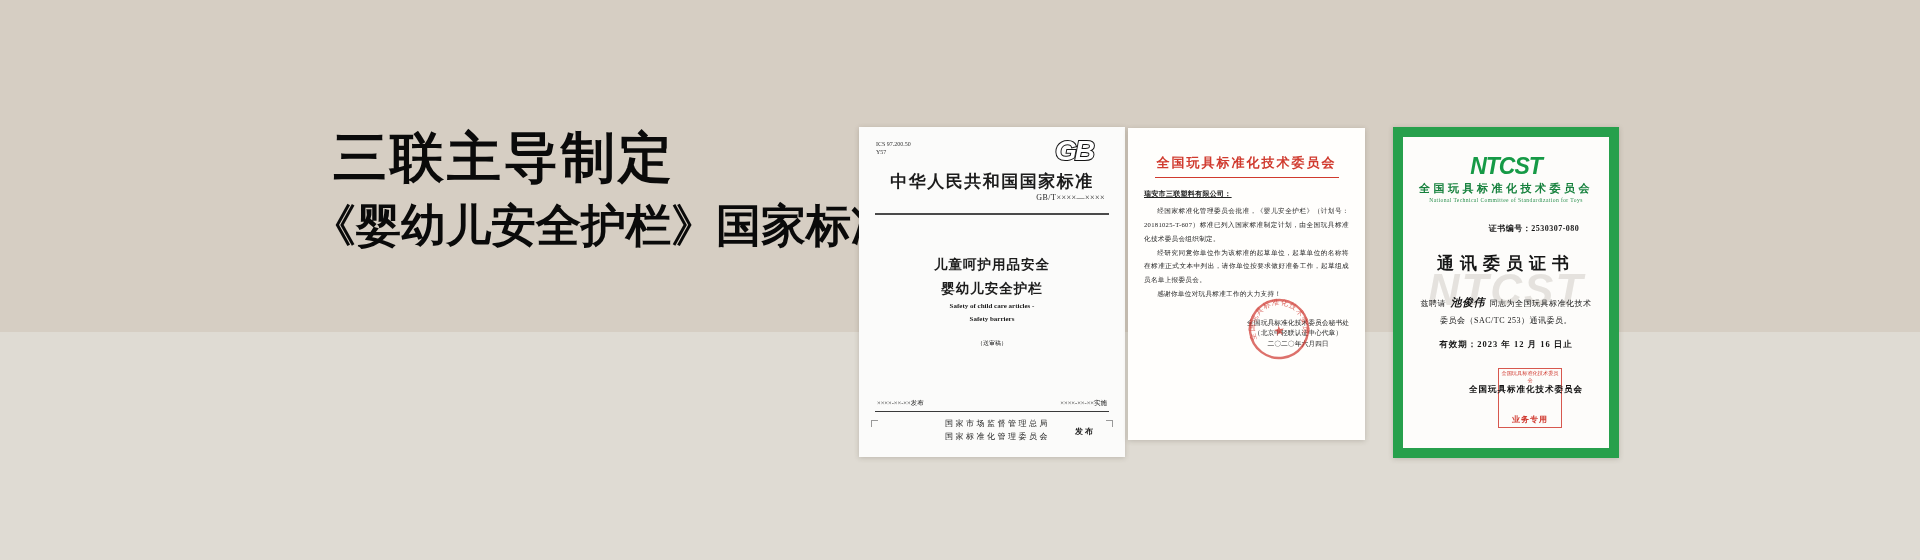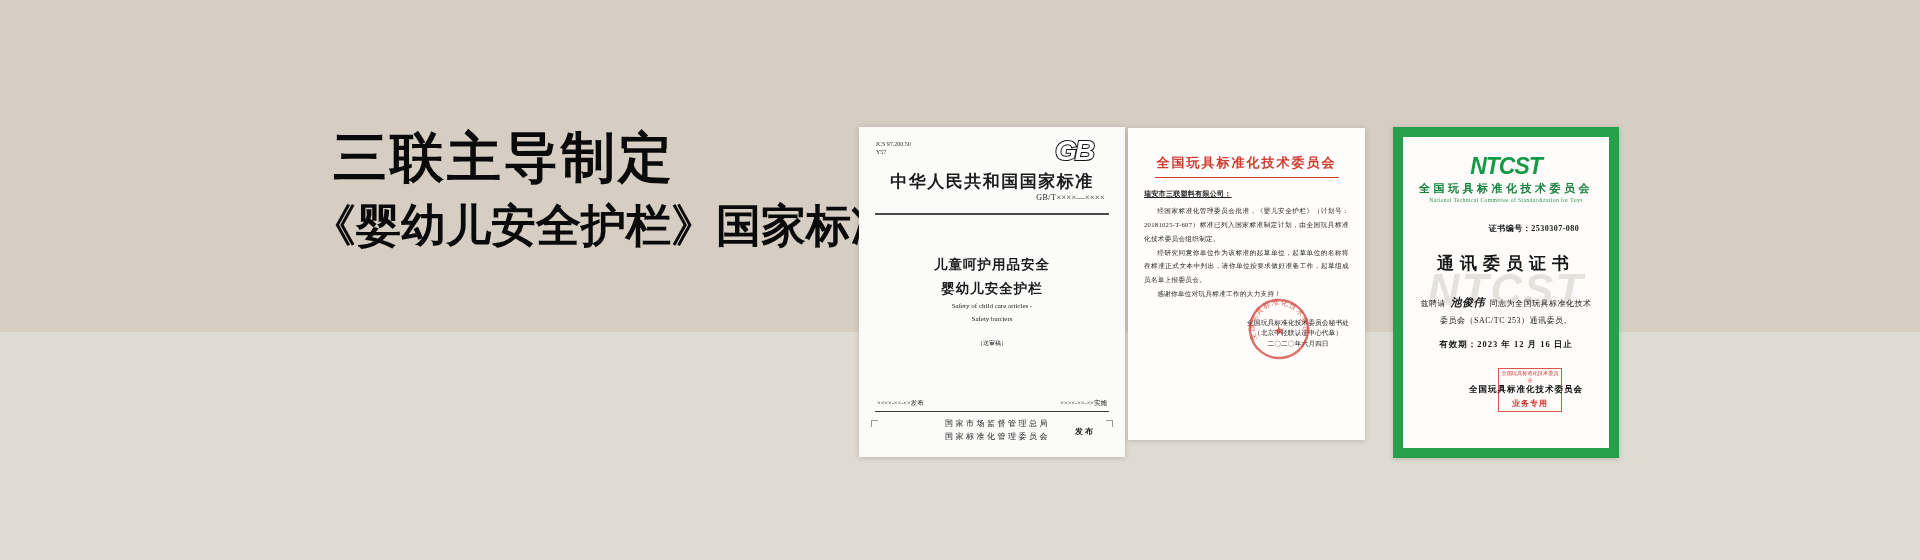--- a/index.html
+++ b/index.html
@@ -25,21 +25,21 @@
   .doc-gb { left:859px; top:127px; width:266px; height:330px; background:#fbfbfa;
             font-family:"Liberation Serif", serif; color:#1c1c1c; }
   .gb-ics    { position:absolute; left:17px; top:14px; font-size:6px; line-height:1.3; color:#333; }
   .gb-logo   { position:absolute; right:20px; top:6px; }
   .gb-title  { position:absolute; left:0; top:43px; width:100%; text-align:center;
                font-size:17px; font-weight:700; letter-spacing:1.5px; }
   .gb-code   { position:absolute; right:20px; top:66px; font-size:8px; letter-spacing:.5px; }
   .gb-rule   { position:absolute; left:16px; right:16px; top:86px; border-top:2px solid #4a4a4a; }
   .gb-subject{ position:absolute; left:0; top:126px; width:100%; text-align:center; }
   .gb-cn  { font-family:"Liberation Sans", sans-serif; font-size:13.5px; font-weight:700; line-height:1.75; letter-spacing:1px;text-align:center; }
-  .gb-en  { font-size:7px; font-weight:400; line-height:1.8; }
+  .gb-en  { font-size:7px; font-weight:700; line-height:1.8; }
   .gb-note{ font-size:6px; margin-top:14px; color:#222; }
   .gb-bottom { position:absolute; left:16px; right:16px; bottom:12px; }
   .gb-dates  { display:flex; justify-content:space-between; font-size:6.5px; padding:0 2px 3px 2px; }
   .gb-botrule{ border-top:1.5px solid #3a3a3a; }
   .gb-issuer-row { position:relative; display:flex; align-items:center; justify-content:center; padding:6px 0 2px 0; }
   .gb-issuers { text-align:right; font-size:8px; font-weight:400; letter-spacing:2.5px; line-height:1.55;margin-left:11px; }
   .gb-fabu    { position:absolute; right:14px; top:14px; font-size:8px; font-weight:700; letter-spacing:2px; }
   .corner-l { position:absolute; left:-4px; top:8px; width:7px; height:7px; border-left:1px solid #999; border-top:1px solid #999; }
   .corner-r { position:absolute; right:-4px; top:8px; width:7px; height:7px; border-right:1px solid #999; border-top:1px solid #999; }
 
@@ -73,21 +73,21 @@
               font-size:5.6px; color:#2c9150; letter-spacing:.4px; }
   .ct-no    { position:absolute; left:56px; top:86px; width:150px; text-align:center;
               font-size:8px; font-weight:700; letter-spacing:.5px; }
   .ct-title { position:absolute; left:0; top:115px; width:100%; text-align:center;
               font-size:17px; font-weight:700; letter-spacing:6px; }
   .ct-body  { position:absolute; left:14px; top:155px; width:178px; font-size:8px;
               line-height:1.9; letter-spacing:.5px; text-align:center; }
   .ct-name  { font-size:11px; font-style:italic; font-weight:700; padding:0 2px; }
   .ct-valid { position:absolute; left:0; top:202px; width:100%; text-align:center;
               font-size:8.5px; font-weight:700; letter-spacing:1px; }
-  .ct-stampbox { position:absolute; left:95px; top:231px; width:64px; height:44px;
+  .ct-stampbox { position:absolute; left:95px; top:231px; width:64px; height:60px;
                  border:1.5px solid rgba(208,57,47,.85); text-align:center; }
   .ct-stamp-top { font-size:5.2px; color:#d0392f; margin-top:1px; letter-spacing:0; }
   .ct-stamp-bot { position:absolute; bottom:2px; width:100%; font-size:8px; font-weight:700; color:#d0392f; letter-spacing:1px; }
   .ct-orgblack  { position:absolute; left:20px; top:247px; width:206px; text-align:center;
                   font-size:8.5px; font-weight:700; letter-spacing:1px; color:#111; }
 </style>
 </head>
 <body>
 
 <div class="banner">

